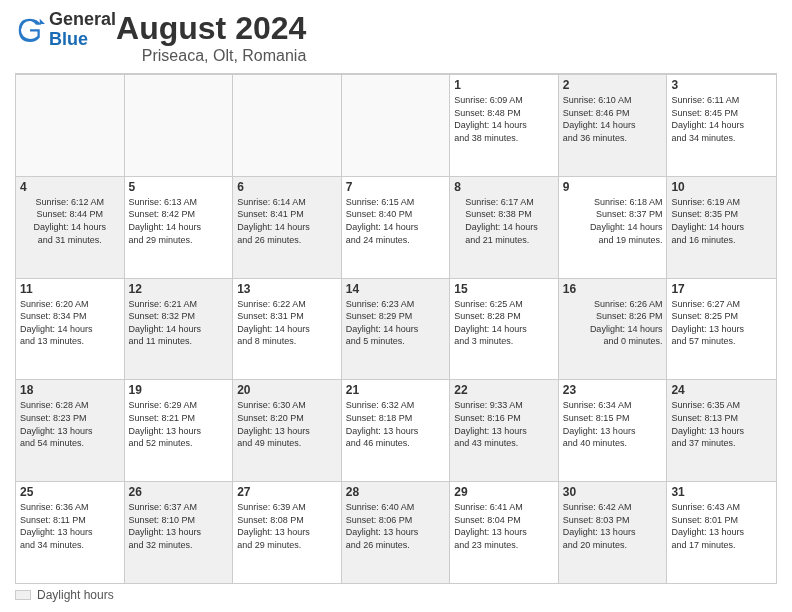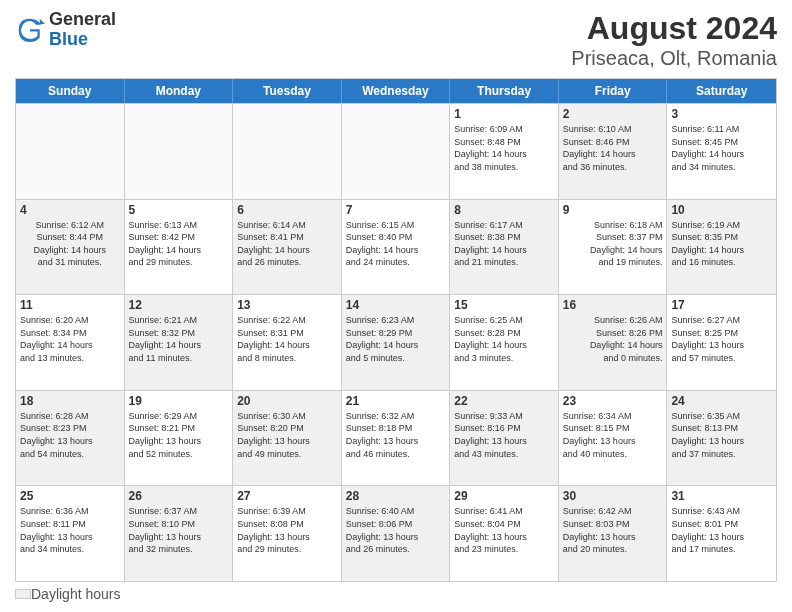--- a/index.html
+++ b/index.html
@@ -12,21 +12,20 @@
     }
     .page {
       width: 792px;
       height: 612px;
       padding: 10px 15px;
       display: flex;
       flex-direction: column;
     }
     .header {
       display: flex;
-      justify-content: space-between;
       align-items: flex-start;
       margin-bottom: 8px;
     }
     .logo {
       display: flex;
       align-items: center;
       gap: 4px;
     }
     .logo-text {
       font-size: 18px;
@@ -41,21 +40,21 @@
     }
     .title-block {
       text-align: right;
     }
     .title-month {
       font-size: 32px;
       font-weight: bold;
       color: #333;
     }
     .title-location {
-      font-size: 20px;
+      font-size: 16px;
       color: #555;
     }
     .calendar {
       flex: 1;
       display: flex;
       flex-direction: column;
       border: 1px solid #ccc;
     }
     .cal-header {
       display: grid;
@@ -100,22 +99,23 @@
       display: block;
     }
     .day-info {
       font-size: 9px;
       line-height: 1.4;
       color: #333;
     }
     .legend {
       display: flex;
       align-items: center;
+      gap: 6px;
       margin-top: 4px;
-      font-size: 14px;
+      font-size: 12px;
       color: #555;
     }
     .legend-box {
       width: 16px;
       height: 10px;
       background: #f0f0f0;
       border: 1px solid #ccc;
       display: inline-block;
     }
   </style>
@@ -136,29 +136,20 @@
         </div>
       </div>
     </div>
     <div class="title-block">
       <div class="title-month">August 2024</div>
       <div class="title-location">Priseaca, Olt, Romania</div>
     </div>
   </div>
 
   <div class="calendar">
-    <div class="cal-header">
-    <div class="cal-header-cell">Sunday</div>
-        <div class="cal-header-cell">Monday</div>
-        <div class="cal-header-cell">Tuesday</div>
-        <div class="cal-header-cell">Wednesday</div>
-        <div class="cal-header-cell">Thursday</div>
-        <div class="cal-header-cell">Friday</div>
-        <div class="cal-header-cell">Saturday</div>
-      </div>
     <div class="cal-body">
     <div class="cal-row">
           <div class="cal-cell empty"></div>
           <div class="cal-cell empty"></div>
           <div class="cal-cell empty"></div>
           <div class="cal-cell empty"></div>
           <div class="cal-cell">
             <span class="day-num">1</span>
             <div class="day-info" style="white-space: pre-line;">Sunrise: 6:09 AM
 Sunset: 8:48 PM
@@ -204,21 +195,21 @@
           </div>
           <div class="cal-cell">
             <span class="day-num">7</span>
             <div class="day-info" style="white-space: pre-line;">Sunrise: 6:15 AM
 Sunset: 8:40 PM
 Daylight: 14 hours
 and 24 minutes.</div>
           </div>
           <div class="cal-cell shaded">
             <span class="day-num">8</span>
-            <div class="day-info" style="white-space: pre-line;">Sunrise: 6:17 AM
+            <div class="day-info" style="white-space: pre-line; margin-left: 11px;">Sunrise: 6:17 AM
 Sunset: 8:38 PM
 Daylight: 14 hours
 and 21 minutes.</div>
           </div>
           <div class="cal-cell">
             <span class="day-num">9</span>
             <div class="day-info" style="white-space: pre-line; text-align: right;">Sunrise: 6:18 AM
 Sunset: 8:37 PM
 Daylight: 14 hours
 and 19 minutes.</div>

